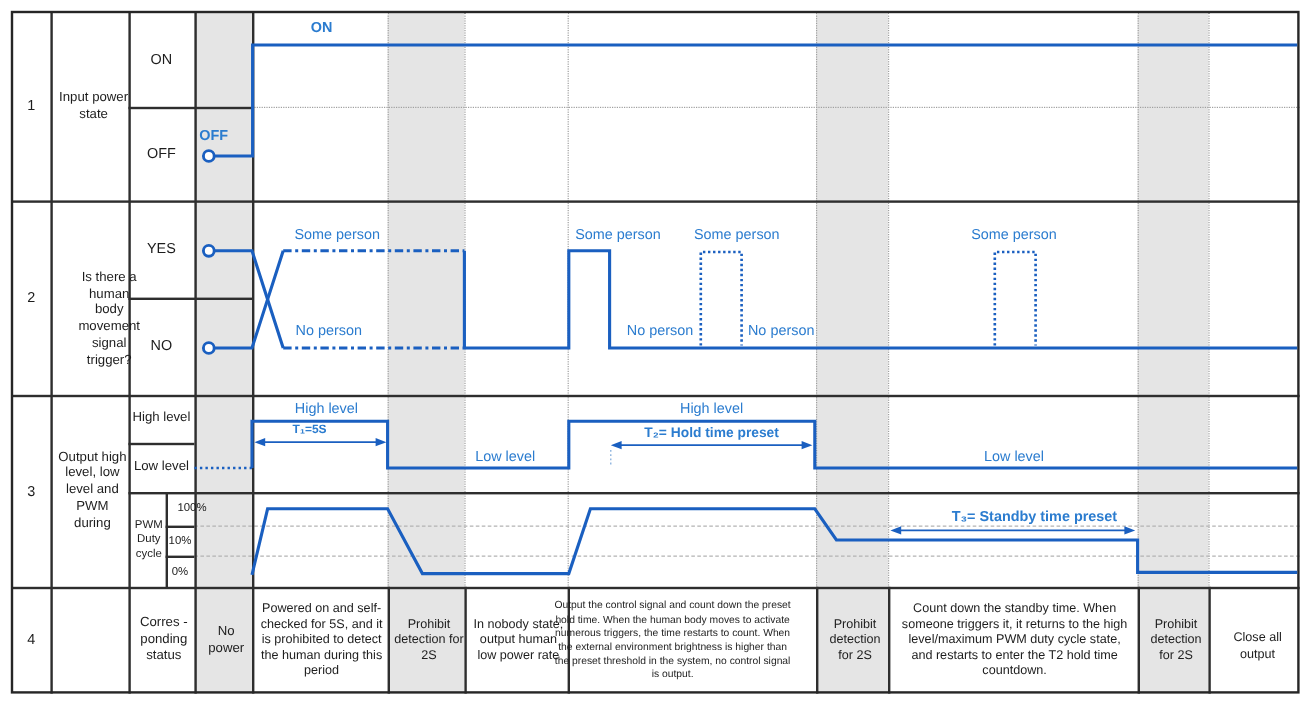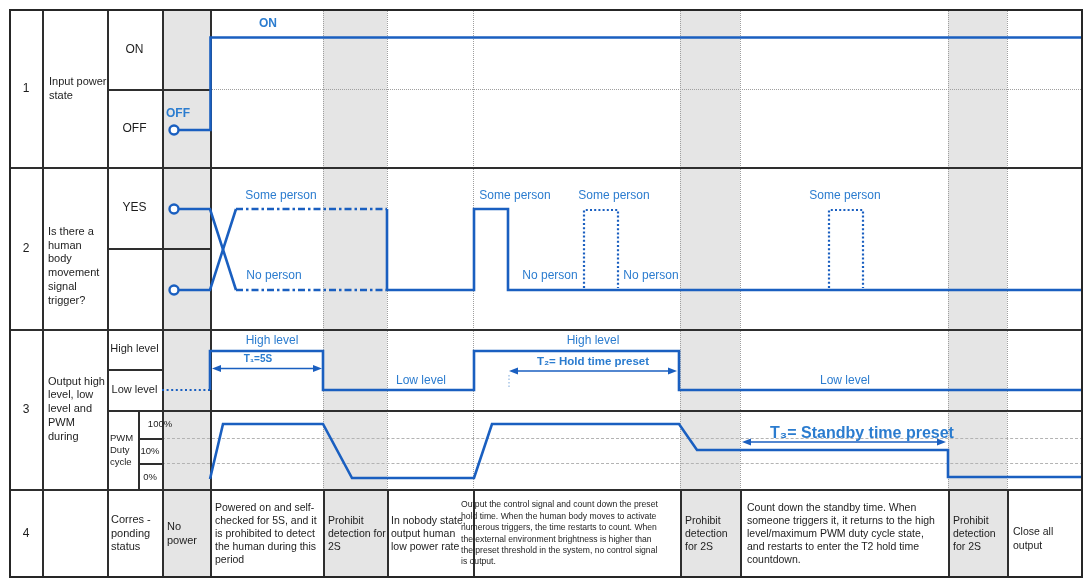--- a/index.html
+++ b/index.html
@@ -14,21 +14,21 @@
   .vl{position:absolute;width:1.6px;background:#2e2e2e;z-index:3;}
   .vdot{position:absolute;width:0;border-left:1px dotted #9f9f9f;z-index:2;}
   .hdot{position:absolute;height:0;border-top:1px dotted #9f9f9f;z-index:2;}
   .hdash{position:absolute;height:0;border-top:1px dashed #b3b3b3;z-index:2;}
   .outer{position:absolute;left:9px;top:9px;width:1074px;height:569px;border:2.4px solid #262626;box-sizing:border-box;z-index:4;background:transparent;}
   
   .cell{
     position:absolute;display:flex;align-items:center;justify-content:center;
     text-align:center;color:#1d1d1d;font-size:12px;line-height:1.25;z-index:5;box-sizing:border-box;
   }
-  .cell.left{justify-content:flex-start;text-align:left;}
+  .cell.left{justify-content:flex-start;text-align:center;}
   .s105{font-size:10.5px;}
   .s11{font-size:11px;}
   .s095{font-size:9.5px;}
   .s086{font-size:8.6px;line-height:1.32;}
   
   .blab{
     position:absolute;transform:translateX(-50%);white-space:nowrap;
     color:#2b7ccf;font-size:12px;z-index:7;line-height:1.1;
   }
   .blab.bold{font-weight:700;}
@@ -79,22 +79,23 @@
   <div class="vl" style="left:948px;top:489px;height:89px;"></div>
   <div class="vl" style="left:1007px;top:489px;height:89px;"></div>
   <div class="outer"></div>
 
   <div class="cell" style="left:10px;top:10px;width:32px;height:157px;">1</div>
   <div class="cell left s11" style="left:42px;top:10px;width:65px;height:157px;padding-left:7px;">Input power state</div>
   <div class="cell" style="left:107px;top:10px;width:55px;height:79px;">ON</div>
   <div class="cell" style="left:107px;top:89px;width:55px;height:78px;">OFF</div>
 
   <div class="cell" style="left:10px;top:167px;width:32px;height:162px;">2</div>
-  <div class="cell left s11" style="left:42px;top:167px;width:64px;height:198px;padding-left:6px;">Is there a human body movement signal trigger?</div>
+  <div class="cell left s11" style="left:56px;top:167px;width:64px;height:198px;padding-left:6px;">Is there a human body movement signal trigger?</div>
   <div class="cell" style="left:107px;top:167px;width:55px;height:81px;">YES</div>
+  <div class="cell" style="left:107px;top:248px;width:55px;height:81px;">NO</div>
 
   <div class="cell" style="left:10px;top:329px;width:32px;height:160px;">3</div>
   <div class="cell left s11" style="left:42px;top:329px;width:64px;height:160px;padding-left:6px;">Output high level, low level and PWM during</div>
   <div class="cell s11" style="left:107px;top:329px;width:55px;height:40px;">High level</div>
   <div class="cell s11" style="left:107px;top:369px;width:55px;height:41px;">Low level</div>
   <div class="cell left s095" style="left:107px;top:410px;width:31px;height:80px;padding-left:3px;">PWM Duty cycle</div>
   <div class="cell s095" style="left:138px;top:410px;width:44px;height:28px;">100%</div>
   <div class="cell s095" style="left:138px;top:438px;width:24px;height:25px;">10%</div>
   <div class="cell s095" style="left:138px;top:463px;width:24px;height:27px;">0%</div>
 
@@ -154,15 +155,15 @@
   <div class="blab" style="left:274px;top:269px;">No person</div>
   <div class="blab" style="left:550px;top:269px;">No person</div>
   <div class="blab" style="left:651px;top:269px;">No person</div>
 
   <div class="blab" style="left:272px;top:334px;">High level</div>
   <div class="blab" style="left:593px;top:334px;">High level</div>
   <div class="blab bold" style="left:258px;top:353px;font-size:10px;">T₁=5S</div>
   <div class="blab" style="left:421px;top:374px;">Low level</div>
   <div class="blab" style="left:845px;top:374px;">Low level</div>
   <div class="blab bold" style="left:593px;top:355px;font-size:11.5px;">T₂= Hold time preset</div>
-  <div class="blab bold" style="left:862px;top:424px;font-size:16px;">T₃= Standby time preset</div>
+  <div class="blab bold" style="left:862px;top:424px;font-size:12px;">T₃= Standby time preset</div>
 
 </div>
 
 </body></html>

